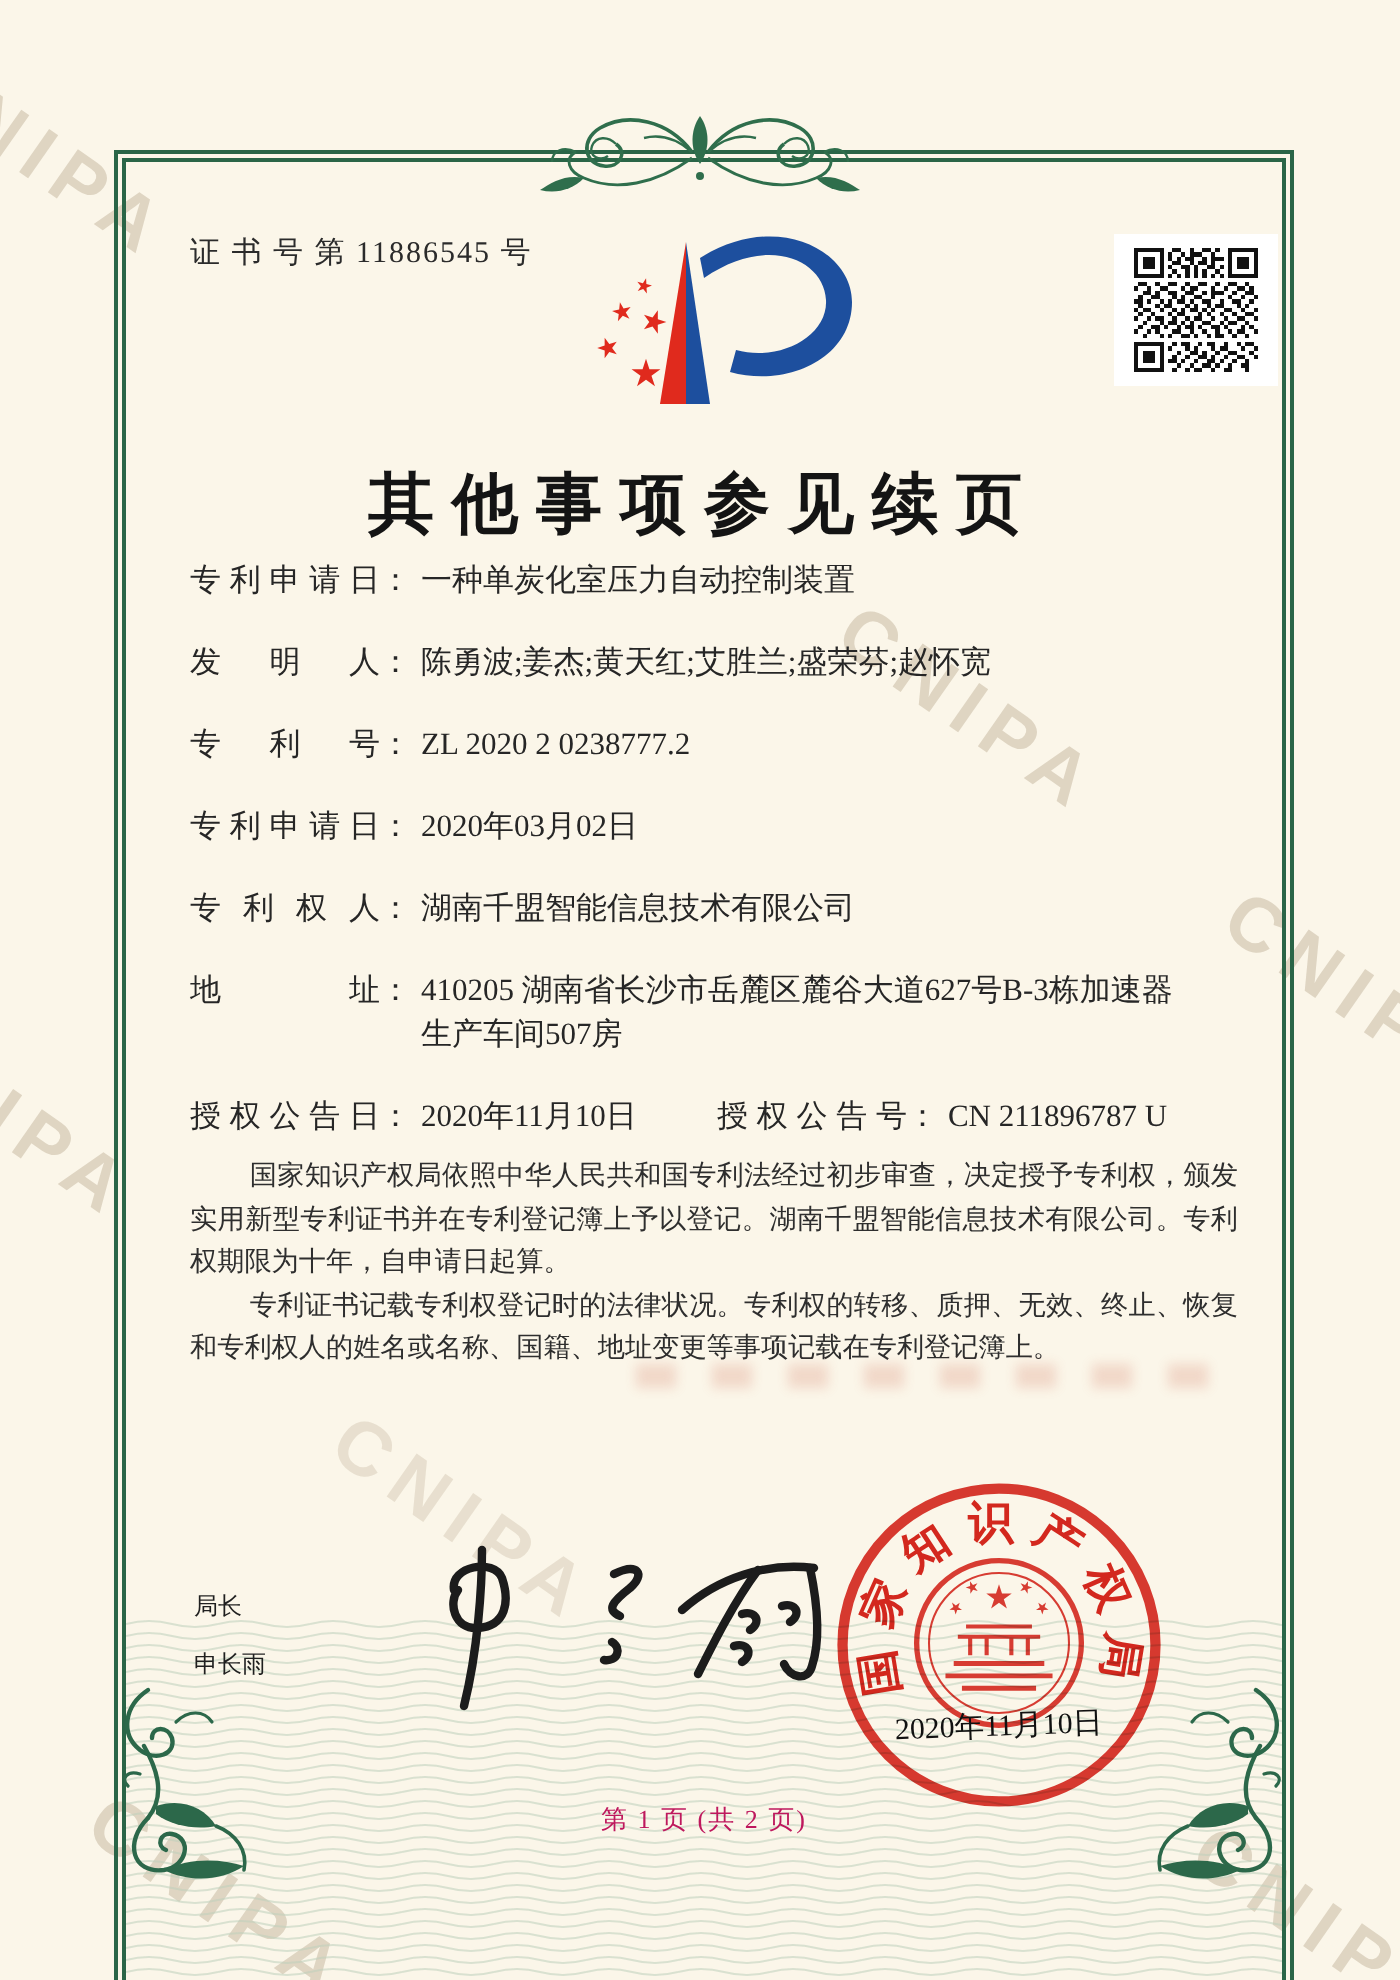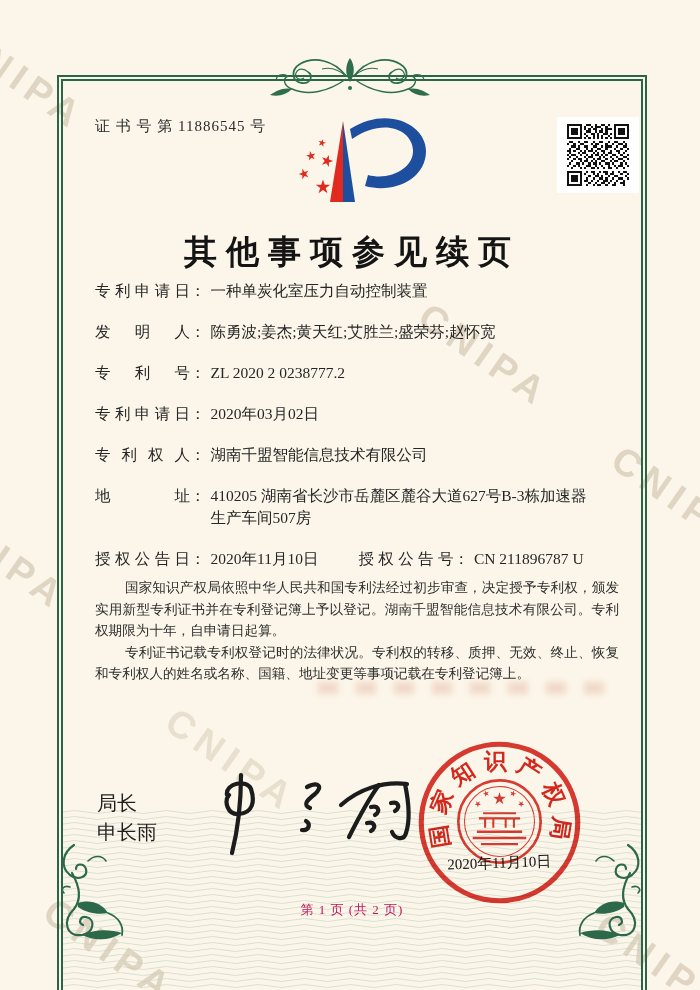--- a/index.html
+++ b/index.html
@@ -27,21 +27,21 @@
   .fcolon{display:inline-block;vertical-align:top;}
   .fval{display:inline-block;vertical-align:top;margin-left:5px;}
   .addr-val{white-space:normal;width:432px;}
   .pair2{margin-left:40px;}
   .paras{position:absolute;top:496px;left:32px;width:524px;font-size:13.6px;
          line-height:21.5px;color:#2e2e2e;text-align:justify;}
   .para{text-indent:2.2em;margin:0;}
   .smudge{position:absolute;left:255px;top:601px;width:300px;height:12px;opacity:.5;
           background:repeating-linear-gradient(90deg,rgba(199,77,52,.35) 0 20px,rgba(199,77,52,0) 20px 38px);
           filter:blur(3px);}
-  .sign{position:absolute;left:34px;top:708px;font-size:20px;line-height:29px;color:#1f1f1f;}
+  .sign{position:absolute;left:34px;top:708px;font-size:12px;line-height:29px;color:#1f1f1f;}
   .sig-svg{position:absolute;left:148px;top:688px;}
   .seal{position:absolute;left:349px;top:654px;mix-blend-mode:multiply;}
   .page-no{position:absolute;left:0;right:0;top:820px;text-align:center;font-size:13px;
            letter-spacing:1px;color:#be185d;}
   .continuation{position:absolute;left:0;width:100%;top:941px;text-align:center;
                 font-size:14.5px;letter-spacing:3px;color:#2a2a2a;z-index:2;}
   .top-orn{position:absolute;left:248px;top:50px;z-index:2;}
   .corner-orn{position:absolute;top:841px;z-index:2;}
   .corner-orn.left{left:44px;}
   .corner-orn.right{left:564px;transform:scaleX(-1);}

